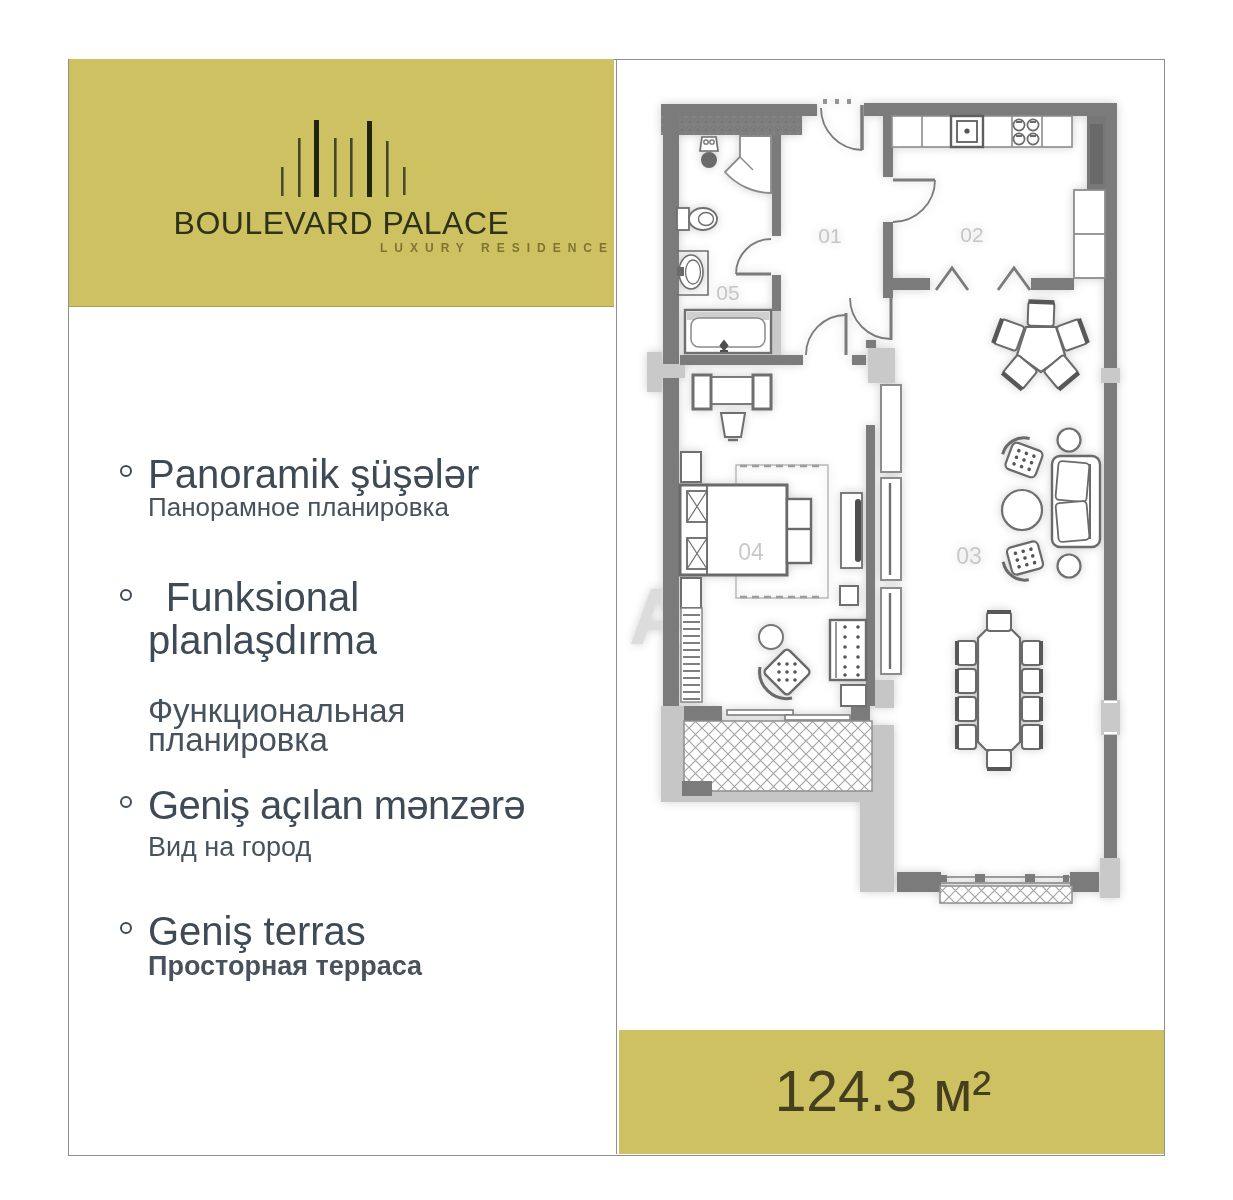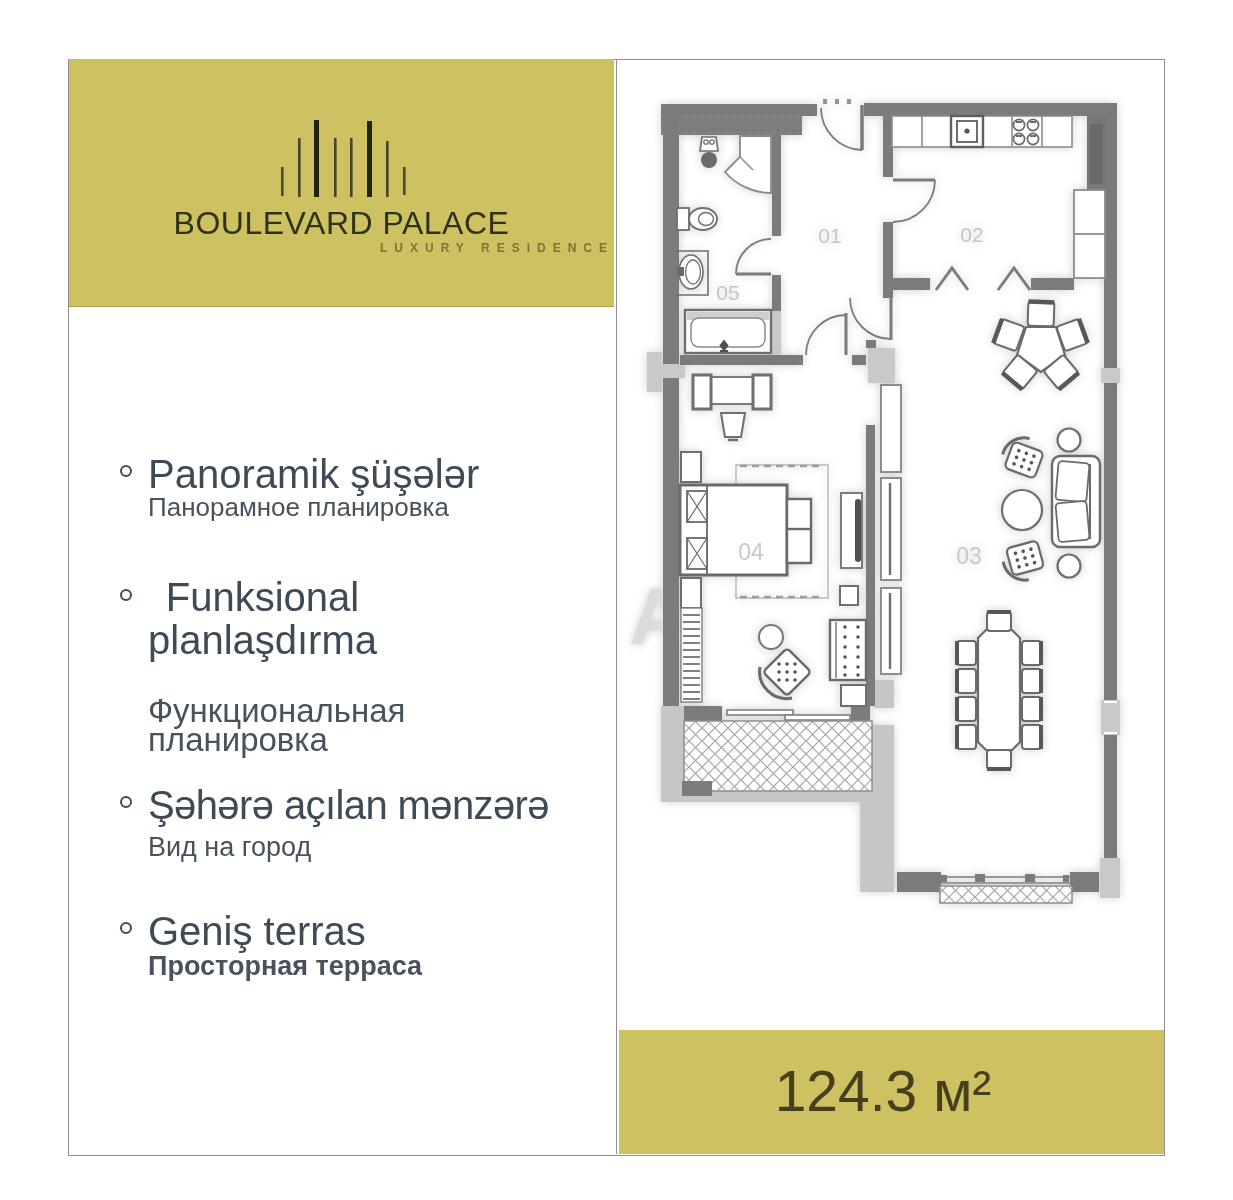--- a/index.html
+++ b/index.html
@@ -40,21 +40,21 @@
 <div class="abs" style="left:148px;top:492px;font-size:26px;color:#47525c;">Панорамное планировка</div>
 
 <div class="abs" style="left:120px;top:589px;width:8px;height:8px;border:2.5px solid #3e4a55;border-radius:50%;"></div>
 
 <div class="abs" style="left:148px;top:576px;font-size:40px;line-height:43px;color:#3e4a55;text-align:center;">Funksional<br>planlaşdırma</div>
 
 <div class="abs" style="left:148px;top:672px;font-size:33px;line-height:29px;color:#47525c;margin-top:24px;">Функциональная<br>планировка</div>
 
 <div class="abs" style="left:120px;top:796px;width:8px;height:8px;border:2.5px solid #3e4a55;border-radius:50%;"></div>
 
-<div class="abs" style="left:148px;top:783px;font-size:40px;letter-spacing:-0.6px;color:#3e4a55;">Şəhərə açılan mənzərə</div>
+<div class="abs" style="left:148px;top:783px;font-size:40px;letter-spacing:-0.6px;color:#3e4a55;">Geniş açılan mənzərə</div>
 
 <div class="abs" style="left:148px;top:832px;font-size:27px;color:#47525c;text-align:center;">Вид на город</div>
 
 <div class="abs" style="left:120px;top:922px;width:8px;height:8px;border:2.5px solid #3e4a55;border-radius:50%;"></div>
 
 <div class="abs" style="left:148px;top:909px;font-size:40px;color:#3e4a55;">Geniş terras</div>
 
 <div class="abs" style="left:148px;top:951px;font-size:27px;color:#47525c;font-weight:bold;">Просторная терраса</div>
 
 <div class="abs" style="left:619px;top:1030px;width:545px;height:124px;background:#cec162;"></div>

